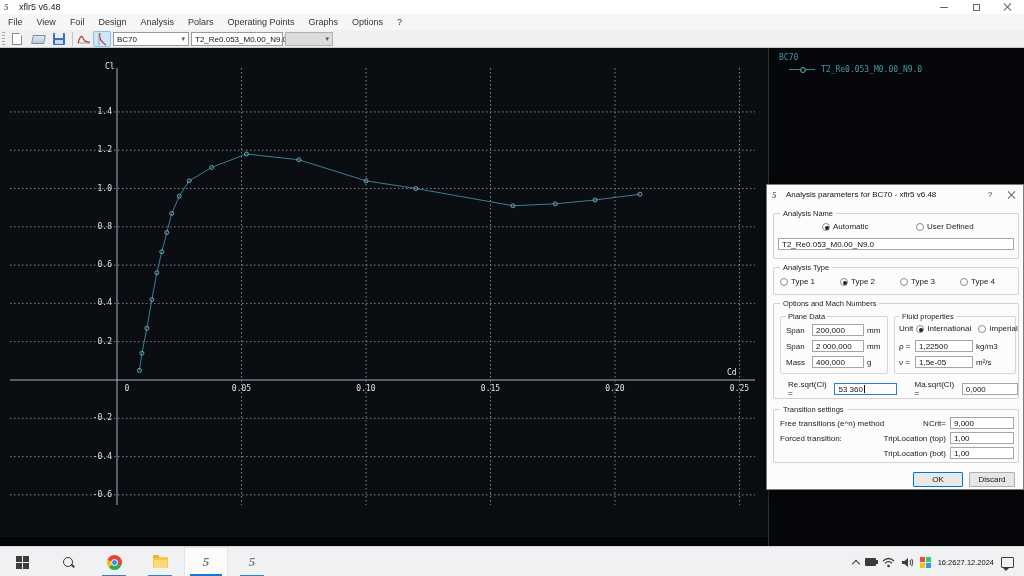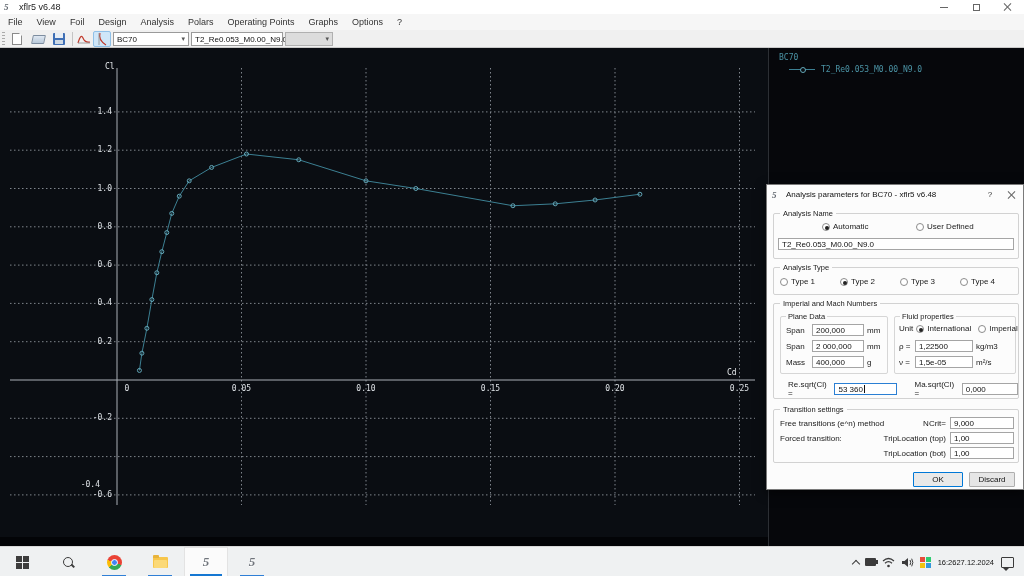--- a/index.html
+++ b/index.html
@@ -243,21 +243,21 @@
       <div class="axis-title" style="left:105px; top:14px; width:24px;">Cl</div>
       <div class="axis-title" style="left:727px; top:313px; width:24px;margin-top:7px;">Cd</div>
     <div class="tick ytick" style="left: 86px; top: 58.9px;">1.4</div>
         <div class="tick ytick" style="left: 86px; top: 97.2px;">1.2</div>
         <div class="tick ytick" style="left: 86px; top: 135.5px;">1.0</div>
         <div class="tick ytick" style="left: 86px; top: 173.8px;">0.8</div>
         <div class="tick ytick" style="left: 86px; top: 212.1px;">0.6</div>
         <div class="tick ytick" style="left: 86px; top: 250.4px;">0.4</div>
         <div class="tick ytick" style="left: 86px; top: 288.7px;">0.2</div>
         <div class="tick ytick" style="left: 86px; top: 365.3px;">-0.2</div>
-        <div class="tick ytick" style="left: 74px; top: 403.6px; margin-top: 28px;">-0.4</div>
+        <div class="tick ytick" style="left: 86px; top: 403.6px;">-0.4</div>
         <div class="tick ytick" style="left: 86px; top: 441.9px;">-0.6</div>
         <div class="tick xtick" style="left: 226.5px; top: 336px;">0.05</div>
         <div class="tick xtick" style="left: 351px; top: 336px;">0.10</div>
         <div class="tick xtick" style="left: 475.5px; top: 336px;">0.15</div>
         <div class="tick xtick" style="left: 600px; top: 336px;">0.20</div>
         <div class="tick xtick" style="left: 724.5px; top: 336px;">0.25</div>
         <div class="tick xtick" style="left: 112px; top: 336px;">0</div>
       </div>
     <div class="rpanel">
       <div class="legend">
@@ -307,21 +307,21 @@
         <span class="radio"></span>
         <span>Type 3</span>
       </div>
       <div class="frow" style="position:absolute; left:186px; top:9px;">
         <span class="radio"></span>
         <span>Type 4</span>
       </div>
     </div>
 
     <div class="group" style="top:118px; height:96px;">
-      <span class="gtitle">Imperial and Mach Numbers</span>
+      <span class="gtitle">Options and Mach Numbers</span>
 
       <div class="subgroup" style="left:6px; top:12px; width:108px; height:58px;">
         <span class="gtitle">Plane Data</span>
         <div class="frow" style="position:absolute; left:5px; top:7px;">
           <span style="width:26px;">Span</span>
           <div class="field" style="width:52px;">200,000</div>
           <span style="margin-left:3px;">mm</span>
         </div>
         <div class="frow" style="position:absolute; left:5px; top:23px;">
           <span style="width:26px;">Span</span>

